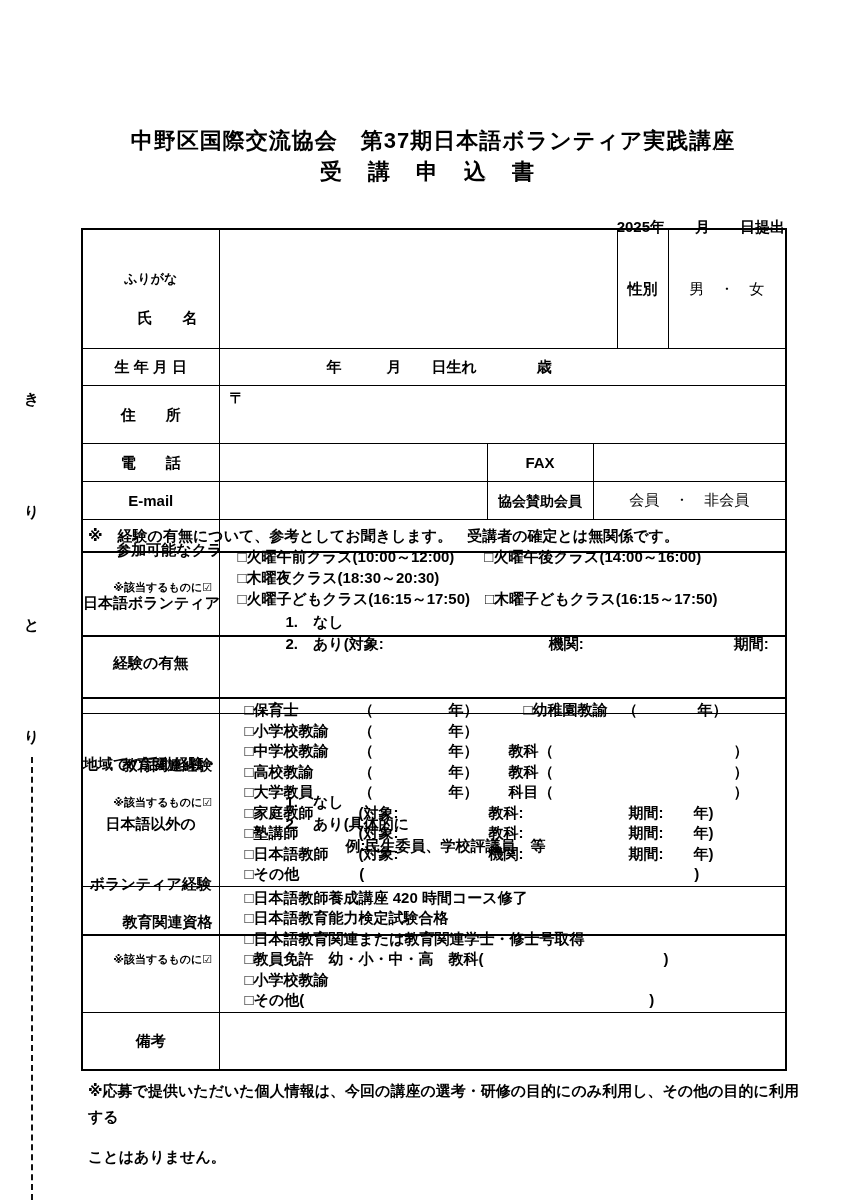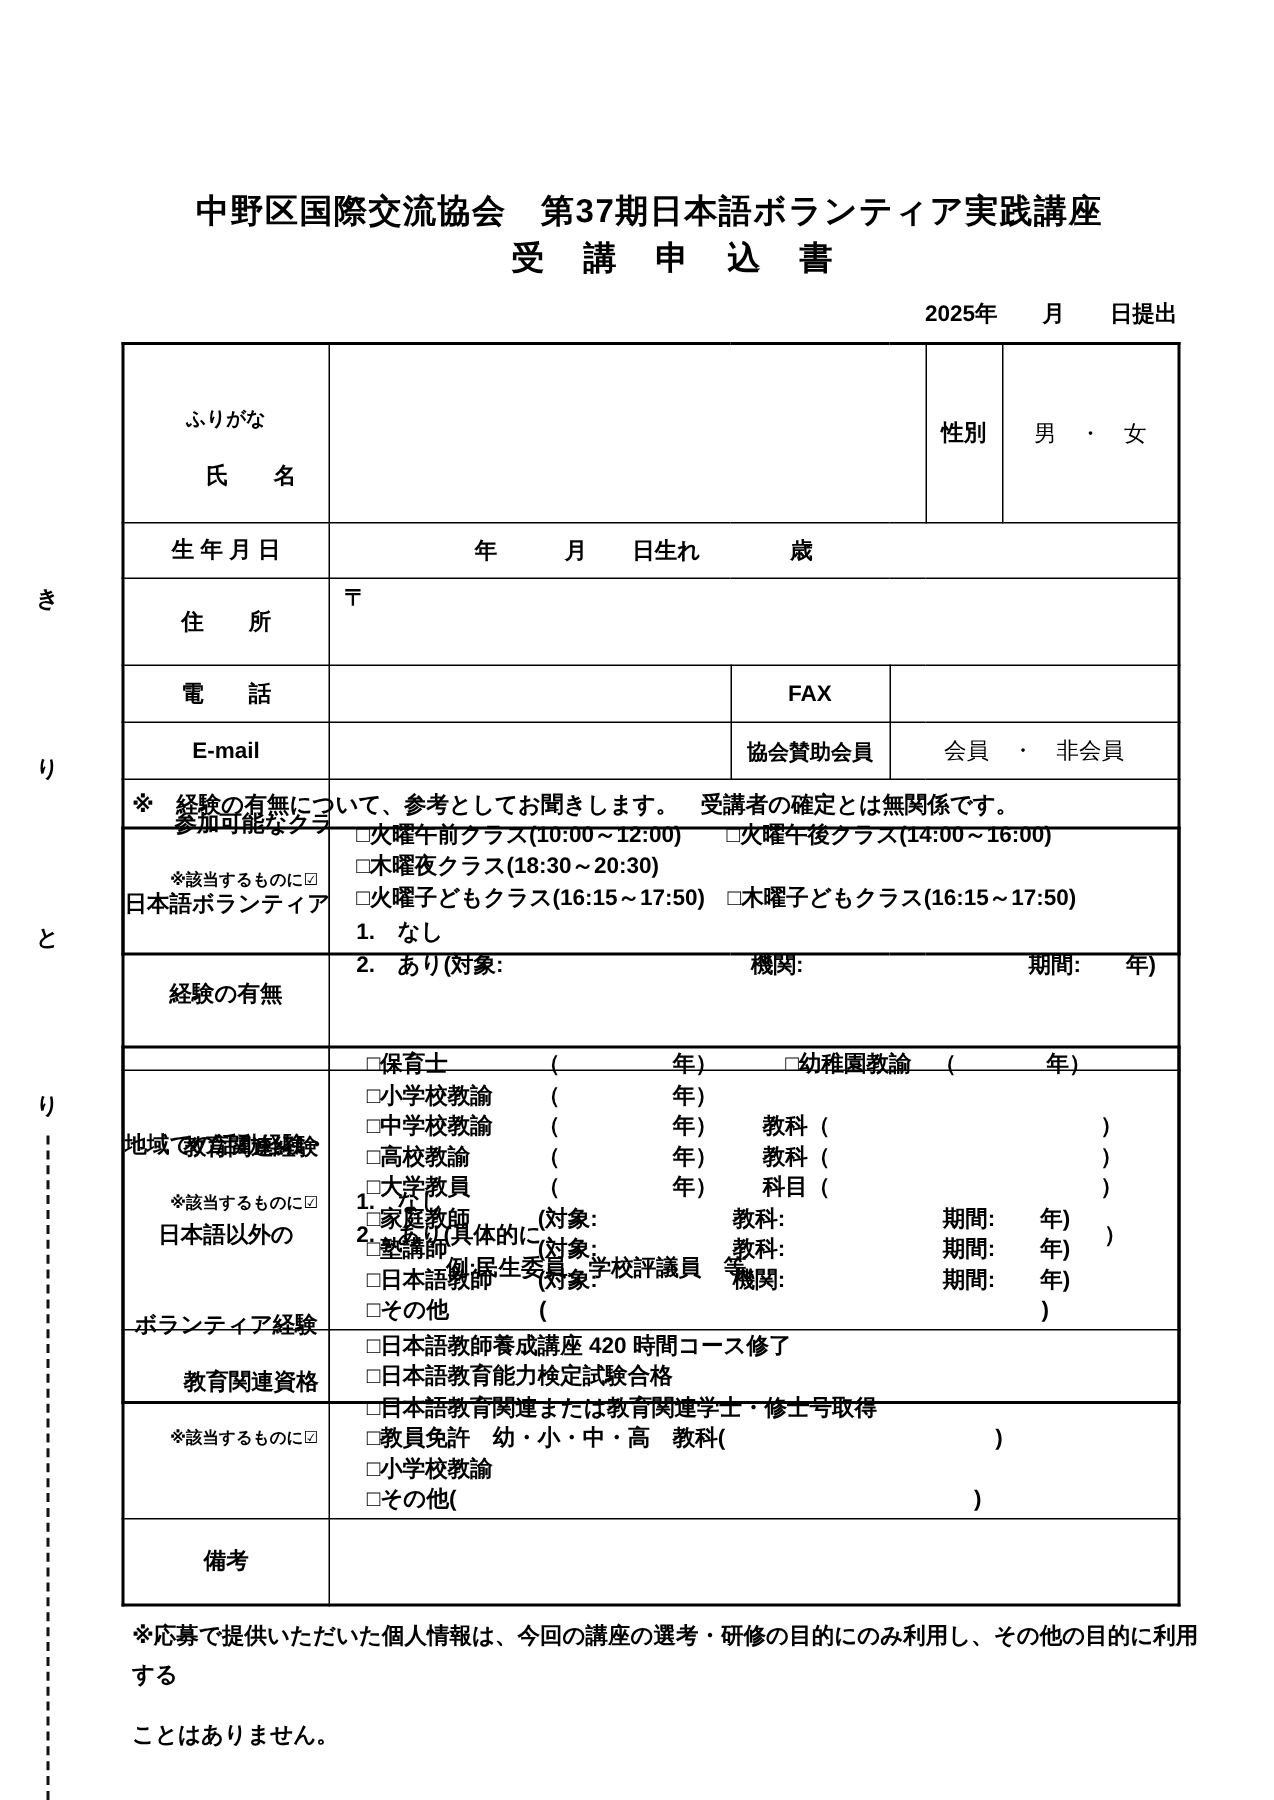--- a/index.html
+++ b/index.html
@@ -8,36 +8,36 @@
     width:849px;height:1200px;
     background:#ffffff;
     color:#000;
     font-family:"Liberation Sans","DejaVu Sans",sans-serif;
     font-weight:600;
     overflow:hidden;
   }
   .abs{position:absolute;}
   
   .title1{left:81px;top:126px;width:704px;text-align:center;font-size:22px;font-weight:700;letter-spacing:1px;}
-  .title2{left:97px;top:157px;width:704px;text-align:center;font-size:22px;font-weight:700;letter-spacing:2px;}
-  .dateline{left:81px;top:200px;width:704px;text-align:right;font-size:15px;font-weight:700;white-space:pre;}
+  .title2{left:76px;top:157px;width:704px;text-align:center;font-size:22px;font-weight:700;letter-spacing:2px;}
+  .dateline{left:81px;top:218px;width:704px;text-align:right;font-size:15px;font-weight:700;white-space:pre;}
   
   .cut-char{position:absolute;left:24px;font-size:15px;font-weight:600;}
   .cut-dash{position:absolute;left:31px;top:757px;height:443px;width:0;border-left:2px dashed #111;}
   
   table{border-collapse:collapse;table-layout:fixed;border:2px solid #000;}
   td{border:1px solid #000;padding:0;vertical-align:middle;overflow:hidden;}
   .lbl{text-align:center;font-size:15px;font-weight:700;white-space:pre;line-height:20px;}
   .lbl .sub{font-size:11px;font-weight:600;display:block;line-height:15px;padding-left:24px;}
   .fill{background:#fff;}
-  .content{font-size:15px;padding-left:22px;white-space:pre;}
+  .content{font-size:15px;padding-left:32px;white-space:pre;}
   .lines{font-size:15px;padding-left:18px;}
   .lines div{white-space:pre;}
   .lh21 div{line-height:21px;}
-  .lh22 div{line-height:22px;}
+  .lh22 div{line-height:22px;margin-left:48px;}
   .lh205 div{line-height:20.5px;}
   .centertext{text-align:center;font-size:15px;font-weight:400;white-space:pre;}
   .toptext{vertical-align:top;}
   .postal{font-size:15px;padding:3px 0 0 10px;}
   
   .note{left:88px;top:527px;font-size:15px;font-weight:700;white-space:pre;}
   .footer{left:88px;top:1078px;width:712px;font-size:15px;font-weight:700;}
   .footer div{line-height:26px;margin-bottom:14px;white-space:pre-wrap;}
 </style>
 </head>

